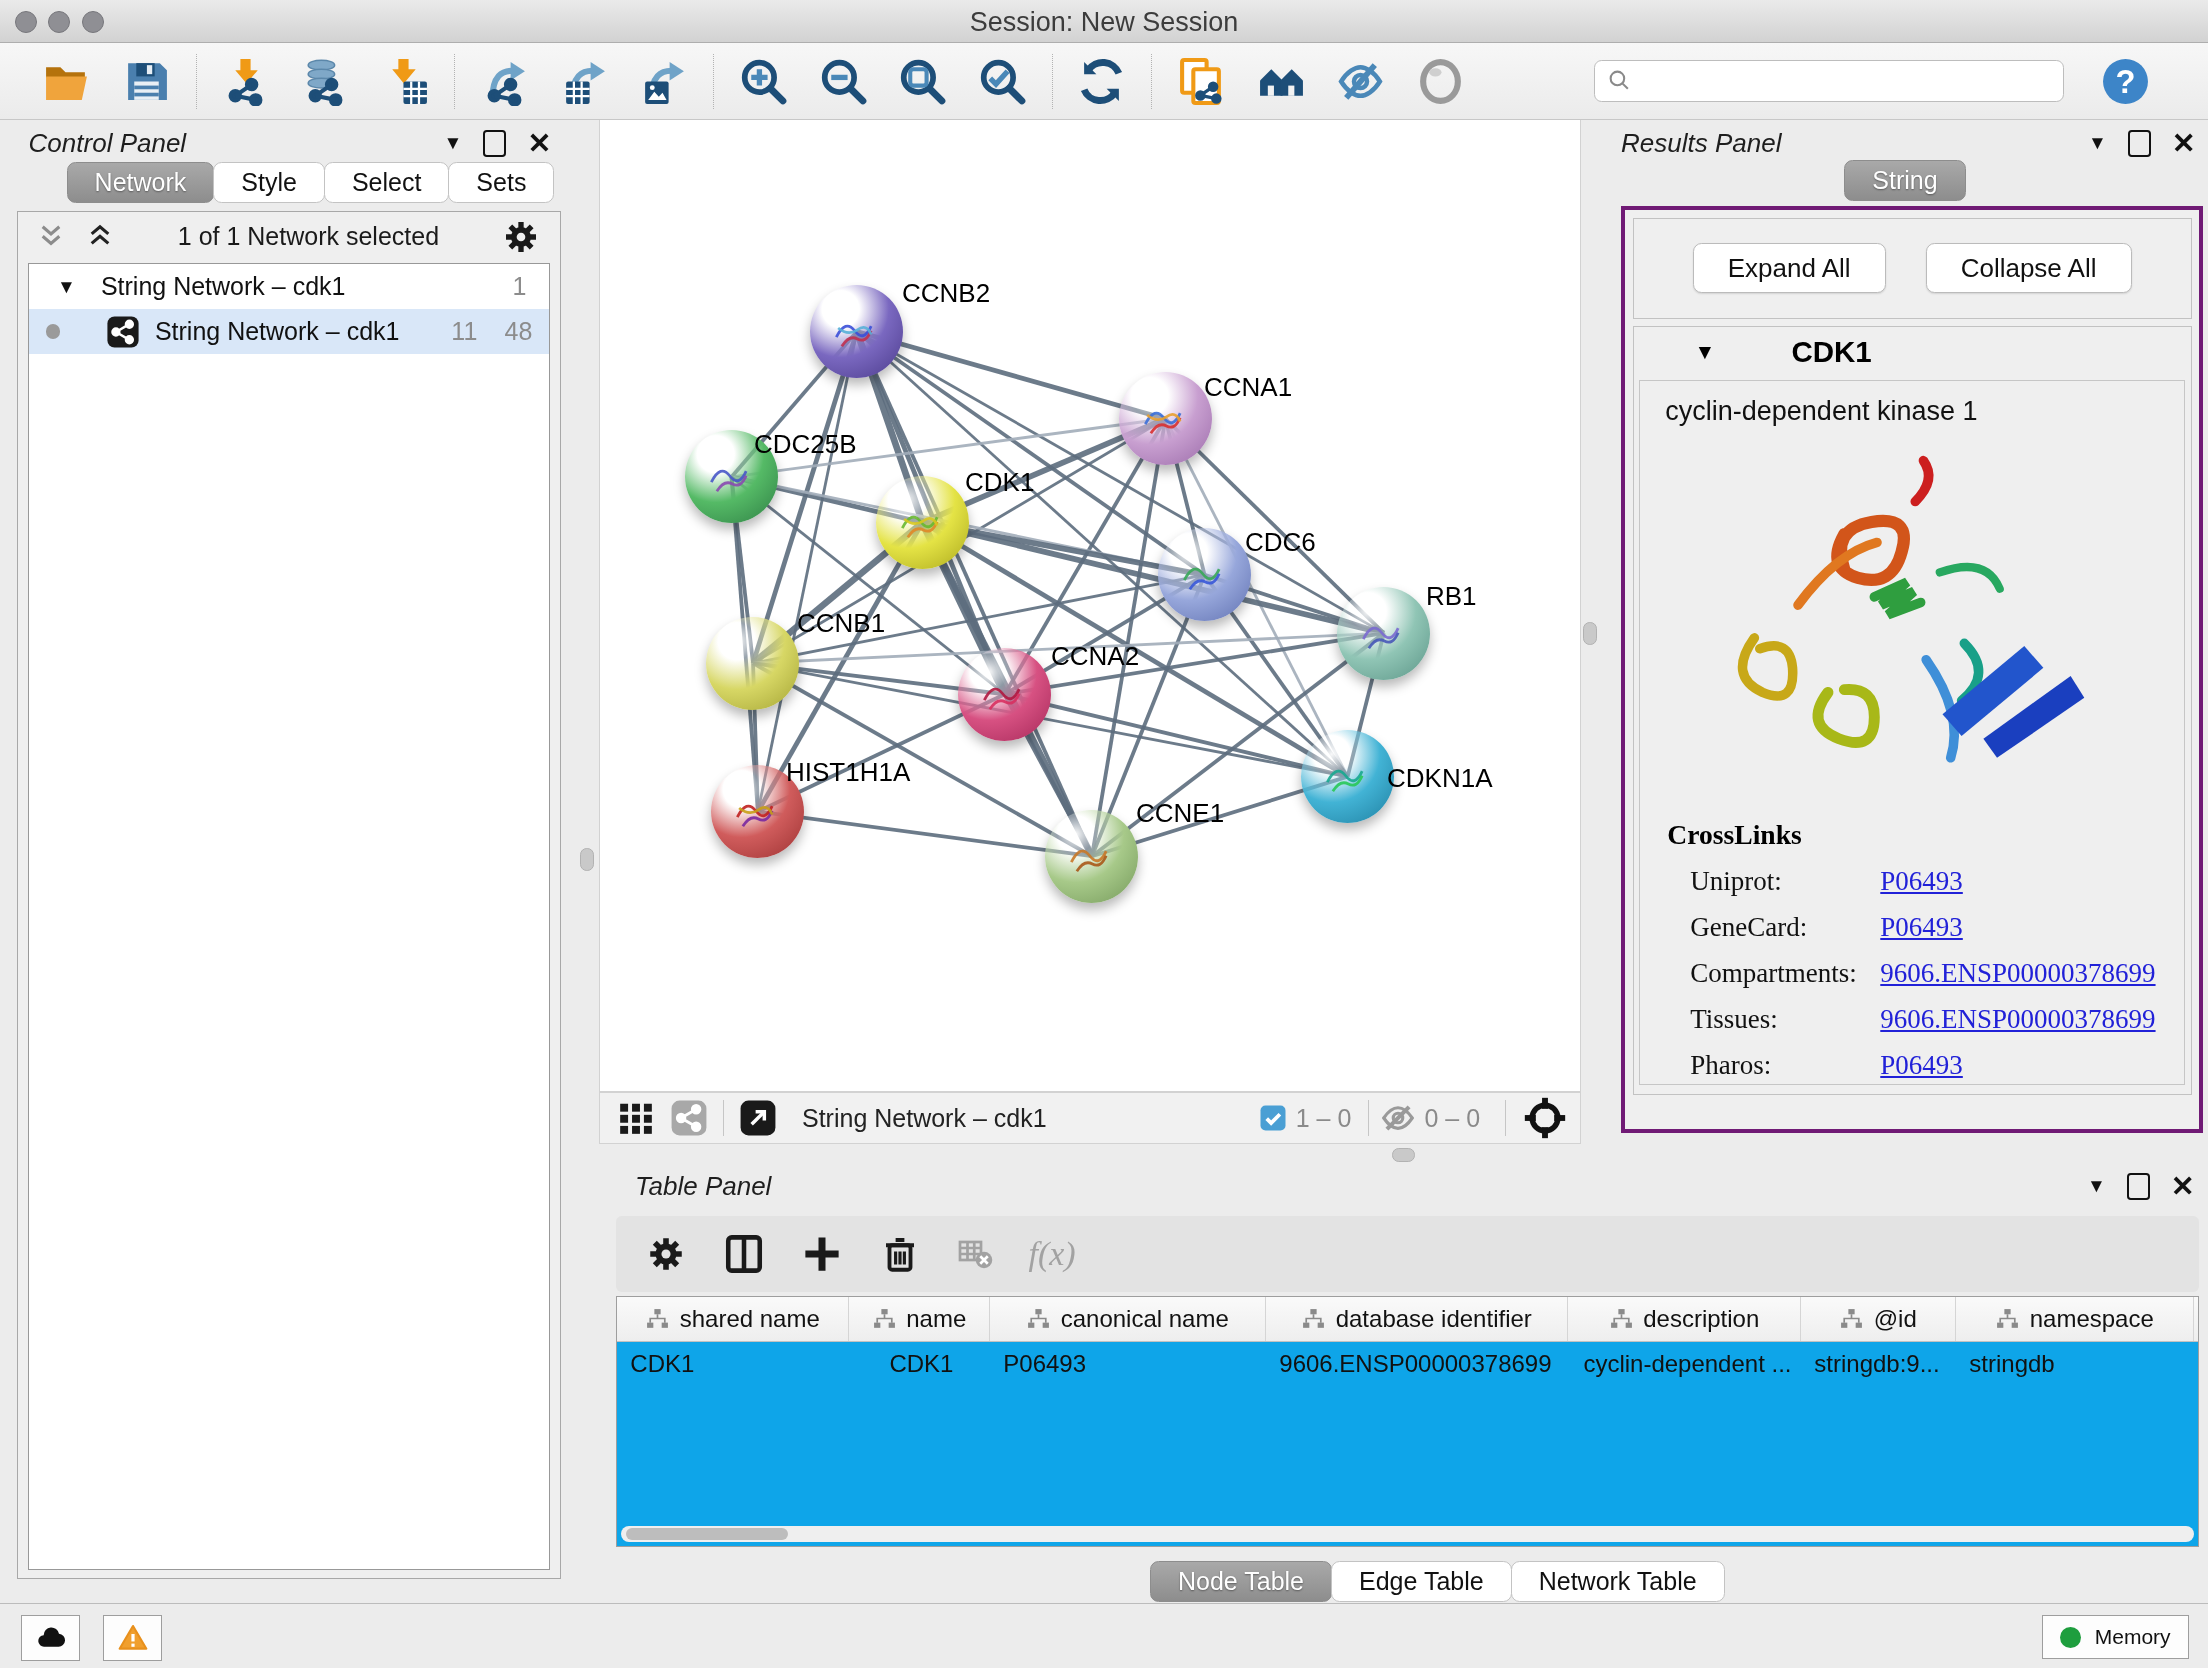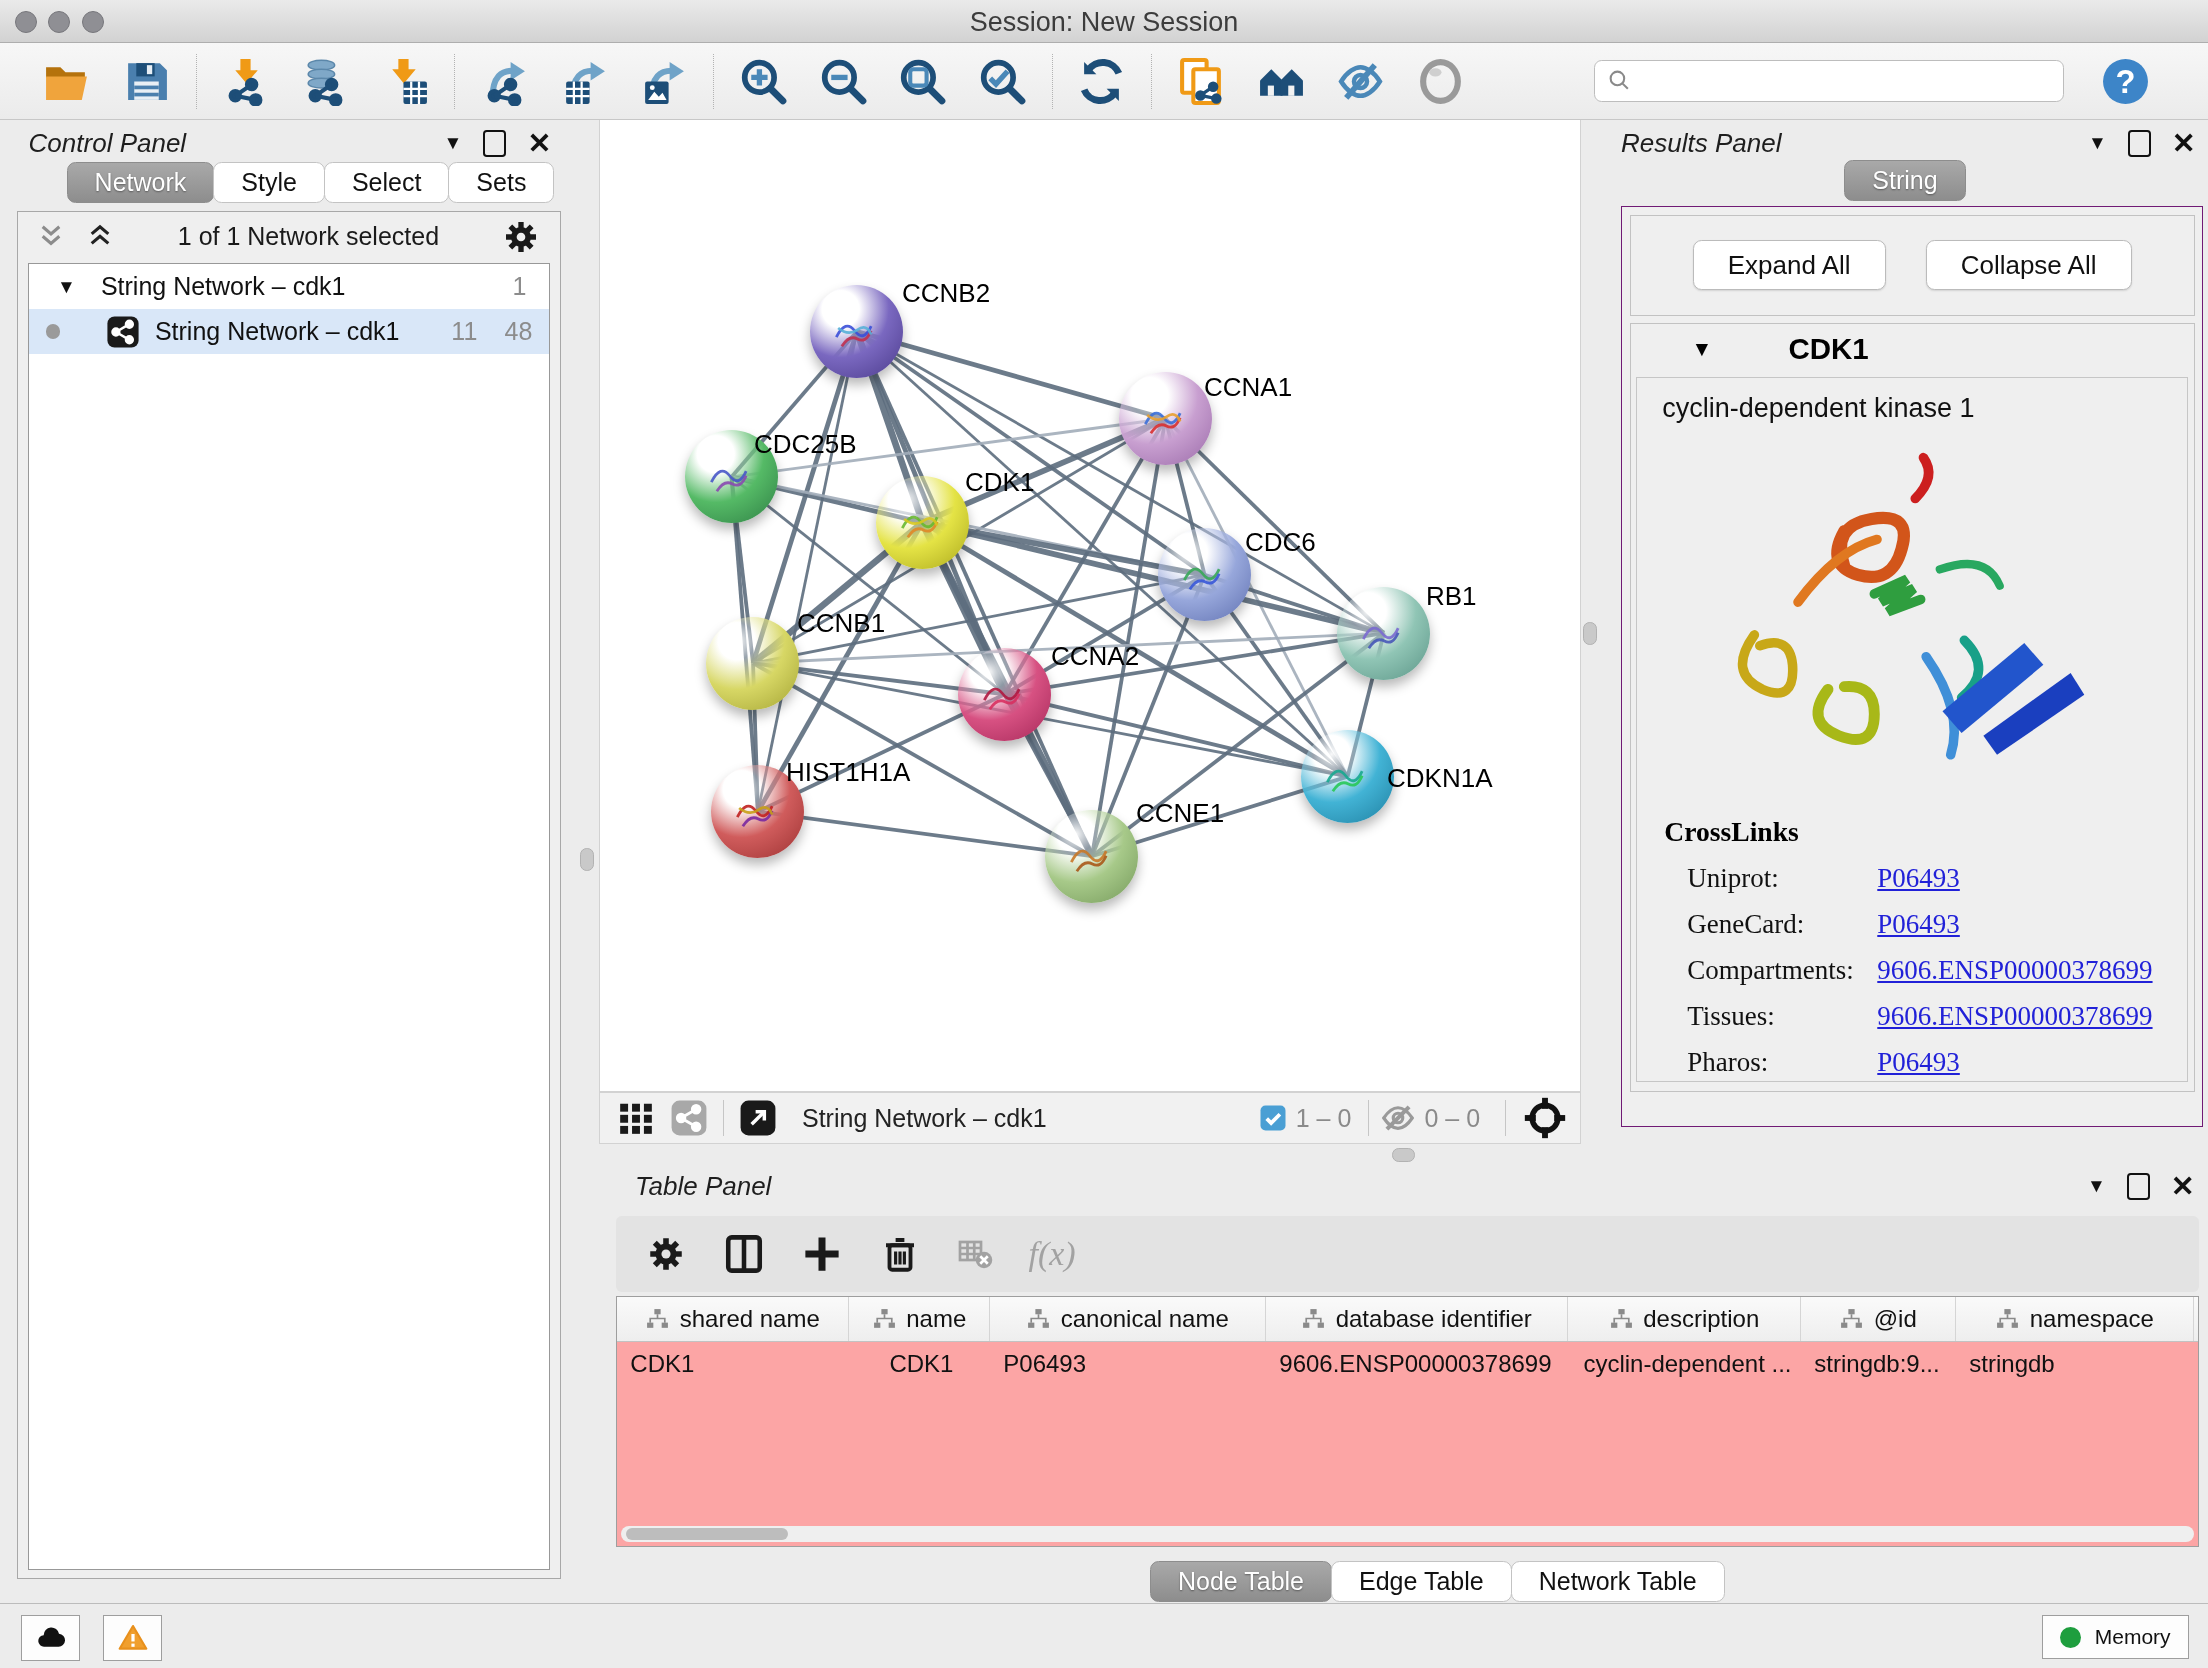--- a/index.html
+++ b/index.html
@@ -71,21 +71,21 @@
   #net-toolbar{position:absolute;left:599px;top:1092px;width:982px;height:52px;background:#f1f1f1;
     border:1px solid #d2d2d2;box-sizing:border-box;display:flex;align-items:center;}
   #net-toolbar .nt-icon{width:38px;height:38px;display:inline-flex;}
   #net-toolbar .nt-sep{height:36px;border-left:1px solid #c6c6c6;margin:0 15px;}
   #net-name{font-size:25px;color:#222;margin-left:25px;flex:1;}
   .nt-count{font-size:25px;color:#8a8a8a;margin:0 7.6px;}
 
   
   #results-panel{position:absolute;left:1600px;top:120px;width:609px;height:1024px;}
   #rp-tab{position:absolute;left:0;right:0;top:40px;text-align:center;z-index:3;}
-  #rp-box{position:absolute;left:21px;top:86px;right:5.7px;height:919px;border:1px solid #701a75;background:#efefef;}
+  #rp-box{position:absolute;left:21px;top:86px;right:5.7px;height:919px;border:4px solid #701a75;background:#efefef;}
   #rp-buttons{margin:7.6px;border:1px solid #c2c2c2;height:99px;display:flex;align-items:center;justify-content:center;gap:40px;}
   .rp-btn{background:#fff;border:1px solid #bbb;border-radius:8.6px;font-size:26px;padding:8.6px 34px;color:#111;
     box-shadow:0 1px 1.9px rgba(0,0,0,.12);}
   #rp-entry{margin:7.6px;border:1px solid #c2c2c2;height:767px;position:relative;}
   #rp-entryhead{height:49px;display:flex;align-items:center;}
   #rp-entryhead .tri{margin-left:61px;font-size:21px;}
   #rp-entryhead .ename{margin-left:76px;font-size:29.5px;font-weight:bold;color:#000;}
   #rp-inner{position:absolute;left:5.7px;right:5.7px;top:53px;bottom:9.5px;border:1px solid #c6c6c6;background:#efefef;overflow:hidden;}
   #rp-desc{font-size:27px;color:#111;margin:15px 0 0 25px;}
   #rp-structure{display:block;margin:9.5px auto 0 auto;}
@@ -94,21 +94,21 @@
   .clrow{display:flex;margin-top:15px;}
   .cllabel{font-size:27px;color:#111;width:190px;margin-left:23px;}
   .clvalue{font-size:27px;color:#2121d8;text-decoration:underline;}
 
   
   #table-panel{position:absolute;left:601px;top:1163px;width:1607px;height:438px;}
   #tp-toolbar{position:absolute;left:15px;top:53px;right:9.5px;height:76px;background:#e3e3e3;border-radius:5.7px;
     display:flex;align-items:center;padding-left:28.5px;gap:36px;}
   #tp-toolbar .tp-icon{width:42px;height:42px;display:inline-flex;}
   #fx{font-family:"Liberation Serif",serif;font-style:italic;font-size:34px;color:#a2a2a2;}
-  #tp-table{position:absolute;left:15px;top:133px;right:9.5px;height:249px;background:#fca5a5;border:1px solid #9e9e9e;overflow:hidden;}
+  #tp-table{position:absolute;left:15px;top:133px;right:9.5px;height:249px;background:#0ea5e9;border:1px solid #9e9e9e;overflow:hidden;}
   #tp-header{display:flex;height:44px;background:linear-gradient(#fafafa,#eee);border-bottom:1px solid #c2c2c2;}
   .th{display:flex;align-items:center;justify-content:center;font-size:24px;color:#111;border-right:1px solid #d5d5d5;
     box-sizing:border-box;overflow:hidden;white-space:nowrap;flex:none;gap:9.5px;}
   .th svg{width:25px;height:25px;flex:none;}
   #tp-row{display:flex;height:44px;}
   .td{font-size:24px;color:#111;padding:7.6px 9.5px 0 13.3px;box-sizing:border-box;overflow:hidden;white-space:nowrap;flex:none;}
   #tp-hscroll{position:absolute;left:3.8px;right:3.8px;bottom:3.8px;height:16px;background:#efefef;border-radius:8.6px;}
   #tp-thumb{position:absolute;left:4.8px;top:1.9px;width:162px;height:12.4px;background:#bdbdbd;border-radius:6.7px;}
   #tp-tabs{position:absolute;left:549px;top:398px;display:flex;}
 

